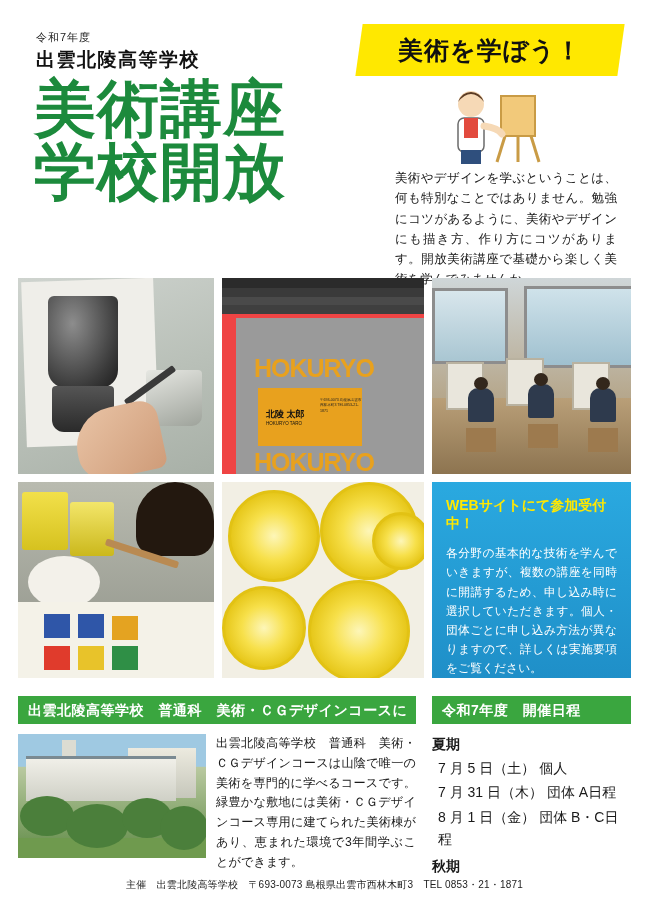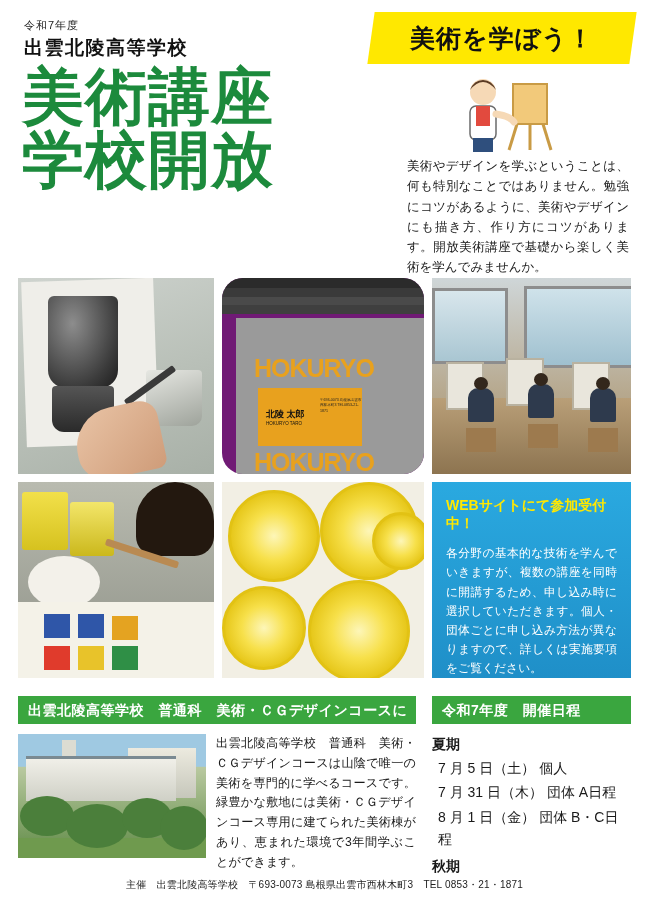--- a/index.html
+++ b/index.html
@@ -13,21 +13,21 @@
     font-family: "Liberation Sans", sans-serif;
     color: #1a1a1a;
     overflow: hidden;
     position: relative;
   }
   .poster {
     position: relative;
     width: 649px;
     height: 902px;
     box-sizing: border-box;
-    padding: 4px;
+    padding: 16px;
   }
 
   
   .header {
     position: relative;
     padding: 14px 18px 0 18px;
     height: 268px;
     box-sizing: border-box;
   }
   .year-line {
@@ -148,21 +148,21 @@
     background: linear-gradient(140deg,#e9c4a6,#cf9c79);
     border-radius: 40px 18px 10px 26px;
     transform: rotate(-12deg);
   }
   .ph1 .pencil {
     position: absolute; left: 102px; top: 104px; width: 60px; height: 7px;
     background: #3a3a3a; transform: rotate(-36deg); border-radius: 2px;
   }
 
   
-  .ph2 { background: #701a75; border-radius: 21px; }
+  .ph2 { background: #ef4444; }
   .ph2 .winbar {
     position:absolute; left:0; top:0; width:100%; height:10px; background:#2b2b2b;
   }
   .ph2 .tabbar {
     position:absolute; left:0; top:10px; width:100%; height:9px; background:#3a3a3a;
   }
   .ph2 .tab {
     position:absolute; left:6px; top:11px; width:42px; height:7px; background:#555; border-radius:1px;
   }
   .ph2 .menubar {

